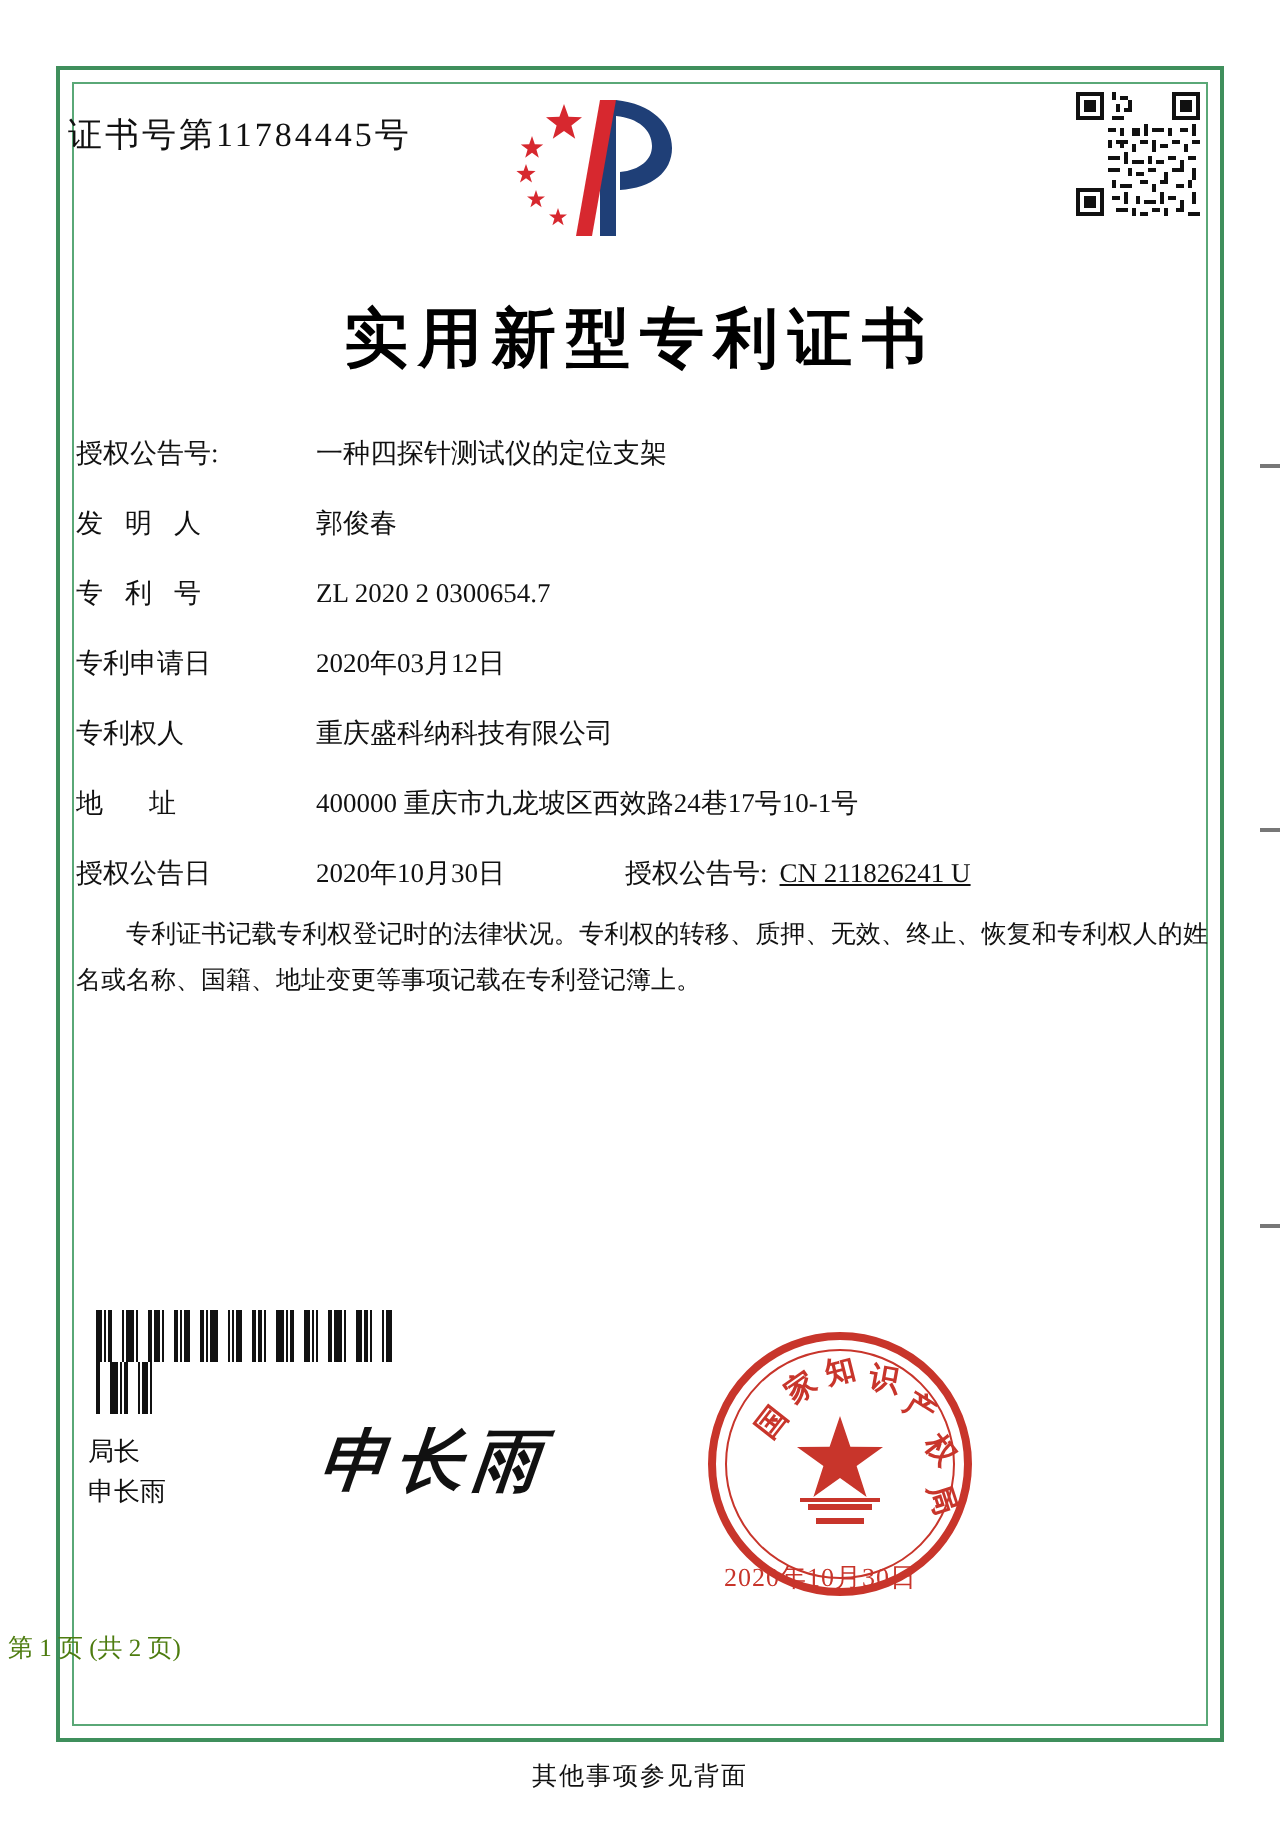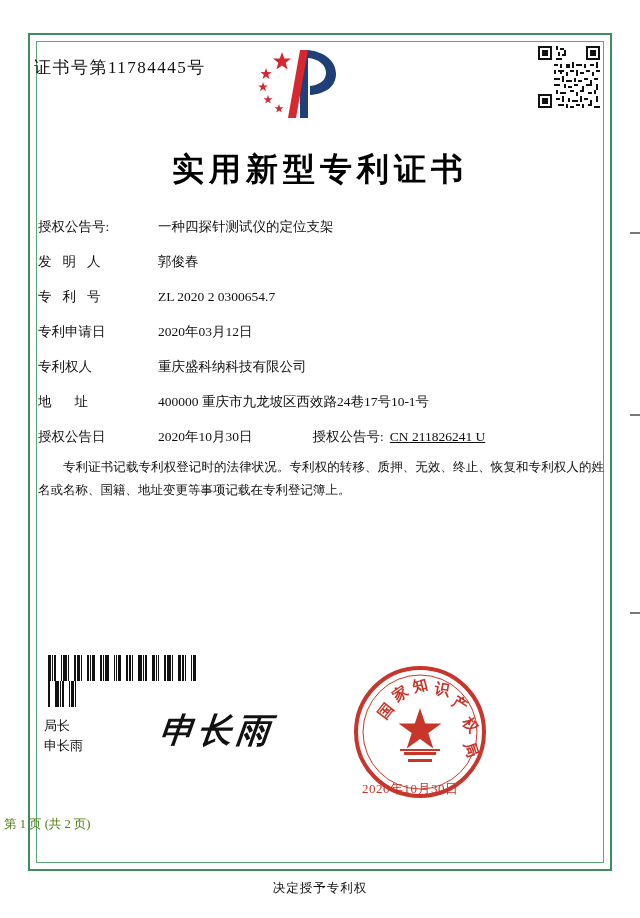--- a/index.html
+++ b/index.html
@@ -399,13 +399,13 @@
       <text transform="translate(82,29) rotate(10)">识</text>
       <text transform="translate(99,40) rotate(32)">产</text>
       <text transform="translate(110,58) rotate(52)">权</text>
       <text transform="translate(112,80) rotate(72)">局</text>
     </g>
   </svg>
 </div>
 <div class="seal-date">2020年10月30日</div>
 
 <div class="page-no">第 1 页 (共 2 页)</div>
-<div class="footnote">决定授予专利权</div>
+<div class="footnote">其他事项参见背面</div>
 
 </body></html>

